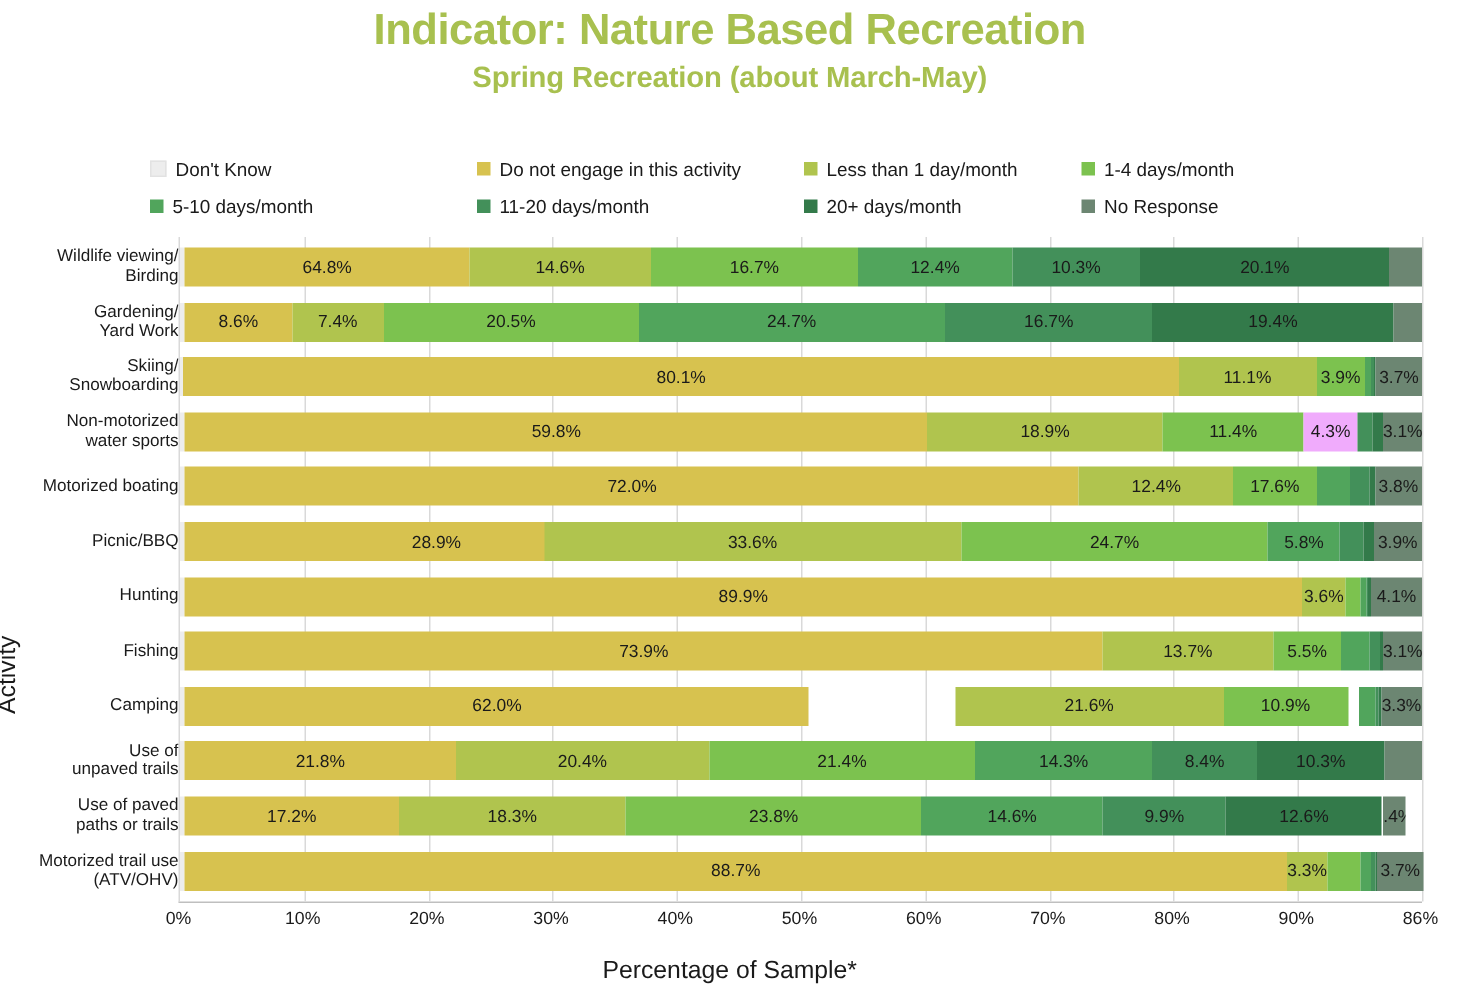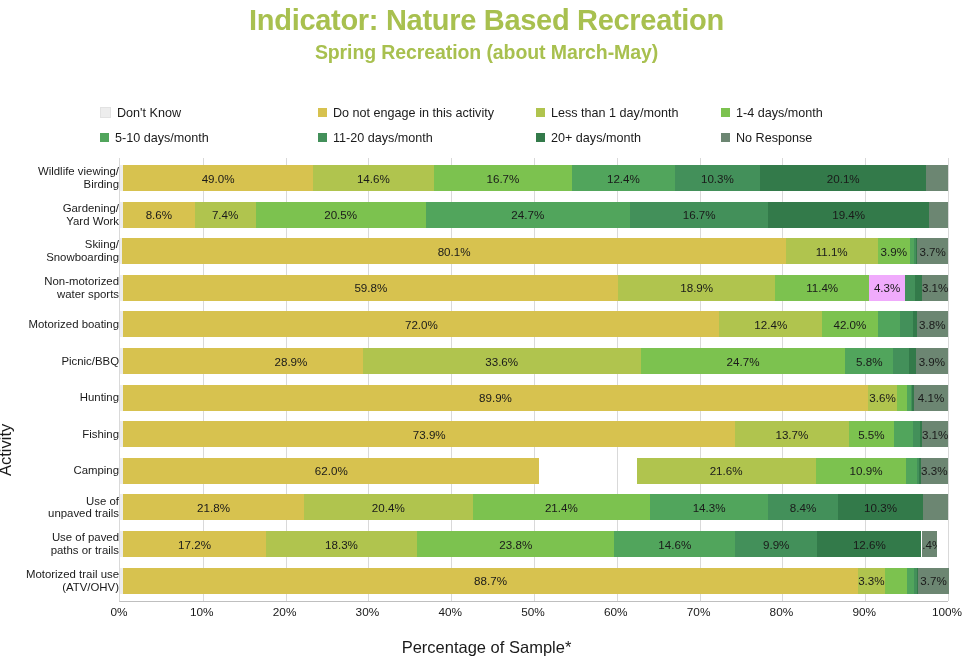--- a/index.html
+++ b/index.html
@@ -156,21 +156,21 @@
       <div class="gridline" style="left: 331.2px;"></div>
       <div class="gridline" style="left: 414px;"></div>
       <div class="gridline" style="left: 496.8px;"></div>
       <div class="gridline" style="left: 579.6px;"></div>
       <div class="gridline" style="left: 662.4px;"></div>
       <div class="gridline" style="left: 745.2px;"></div>
       <div class="gridline" style="left: 828px;"></div>
       <div class="bar-row" style="top: 7px;">
         <div class="seg" style="left: 0px; width: 3.312px; background: rgb(237, 237, 237);"></div>
         <div class="seg" style="left: 3.312px; width: 189.612px; background: rgb(215, 194, 79);">
-          <span>49.0%</span>
+          <span>64.8%</span>
         </div>
         <div class="seg" style="left: 192.924px; width: 120.888px; background: rgb(176, 196, 78);">
           <span>14.6%</span>
         </div>
         <div class="seg" style="left: 313.812px; width: 138.276px; background: rgb(124, 194, 79);">
           <span>16.7%</span>
         </div>
         <div class="seg" style="left: 452.088px; width: 102.672px; background: rgb(81, 165, 92);">
           <span>12.4%</span>
         </div>
@@ -244,21 +244,21 @@
       </div>
       <div class="bar-row" style="top: 153.4px;">
         <div class="seg" style="left: 0px; width: 3.312px; background: rgb(237, 237, 237);"></div>
         <div class="seg" style="left: 3.312px; width: 596.16px; background: rgb(215, 194, 79);">
           <span>72.0%</span>
         </div>
         <div class="seg" style="left: 599.472px; width: 102.672px; background: rgb(176, 196, 78);">
           <span>12.4%</span>
         </div>
         <div class="seg" style="left: 702.144px; width: 55.476px; background: rgb(124, 194, 79);">
-          <span>42.0%</span>
+          <span>17.6%</span>
         </div>
         <div class="seg" style="left: 757.62px; width: 22.356px; background: rgb(81, 165, 92);"></div>
         <div class="seg" style="left: 779.976px; width: 13.248px; background: rgb(67, 144, 90);"></div>
         <div class="seg" style="left: 793.224px; width: 3.312px; background: rgb(51, 122, 74);"></div>
         <div class="seg" style="left: 796.536px; width: 31.464px; background: rgb(108, 134, 114);">
           <span>3.8%</span>
         </div>
       </div>
       <div class="bar-row" style="top: 190px;">
         <div class="seg" style="left: 0px; width: 3.312px; background: rgb(237, 237, 237);"></div>
@@ -315,21 +315,21 @@
         </div>
       </div>
       <div class="bar-row" style="top: 299.8px;">
         <div class="seg" style="left: 0px; width: 3.312px; background: rgb(237, 237, 237);"></div>
         <div class="seg" style="left: 3.312px; width: 416px; background: rgb(215, 194, 79);">
           <span>62.0%</span>
         </div>
         <div class="seg" style="left: 516.672px; width: 178.848px; background: rgb(176, 196, 78);">
           <span>21.6%</span>
         </div>
-        <div class="seg" style="left: 695.52px; width: 101px; background: rgb(124, 194, 79);">
+        <div class="seg" style="left: 695.52px; width: 83px; background: rgb(124, 194, 79);">
           <span>10.9%</span>
         </div>
         <div class="seg" style="left: 785.772px; width: 10.764px; background: rgb(81, 165, 92);"></div>
         <div class="seg" style="left: 796.536px; width: 2.484px; background: rgb(67, 144, 90);"></div>
         <div class="seg" style="left: 799.02px; width: 1.656px; background: rgb(51, 122, 74);"></div>
         <div class="seg" style="left: 800.676px; width: 27.324px; background: rgb(108, 134, 114);">
           <span>3.3%</span>
         </div>
       </div>
       <div class="bar-row" style="top: 336.4px;">
@@ -399,16 +399,16 @@
       <div class="xtick" style="left: 0px;">0%</div>
       <div class="xtick" style="left: 82.8px;">10%</div>
       <div class="xtick" style="left: 165.6px;">20%</div>
       <div class="xtick" style="left: 248.4px;">30%</div>
       <div class="xtick" style="left: 331.2px;">40%</div>
       <div class="xtick" style="left: 414px;">50%</div>
       <div class="xtick" style="left: 496.8px;">60%</div>
       <div class="xtick" style="left: 579.6px;">70%</div>
       <div class="xtick" style="left: 662.4px;">80%</div>
       <div class="xtick" style="left: 745.2px;">90%</div>
-      <div class="xtick" style="left: 828px;">100%</div>
+      <div class="xtick" style="left: 828px;">86%</div>
     </div>
   <div id="axis-title-x">Percentage of Sample*</div>
 </div>
 
 </body></html>

